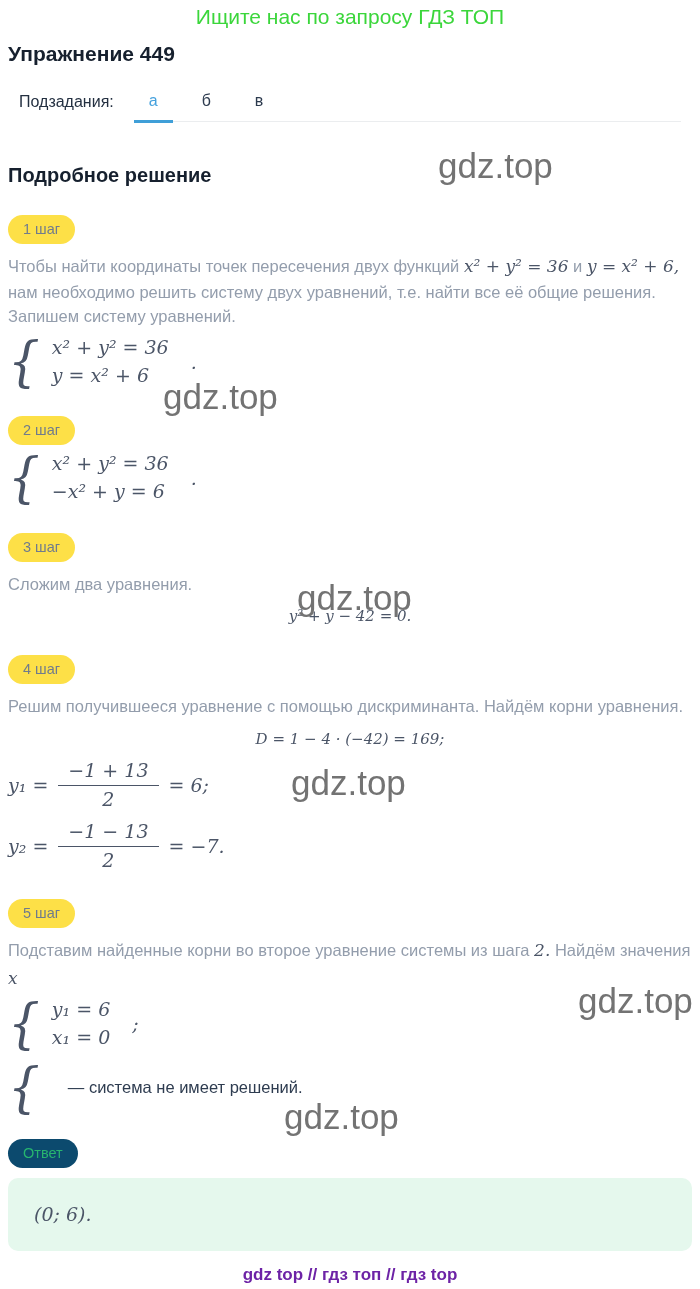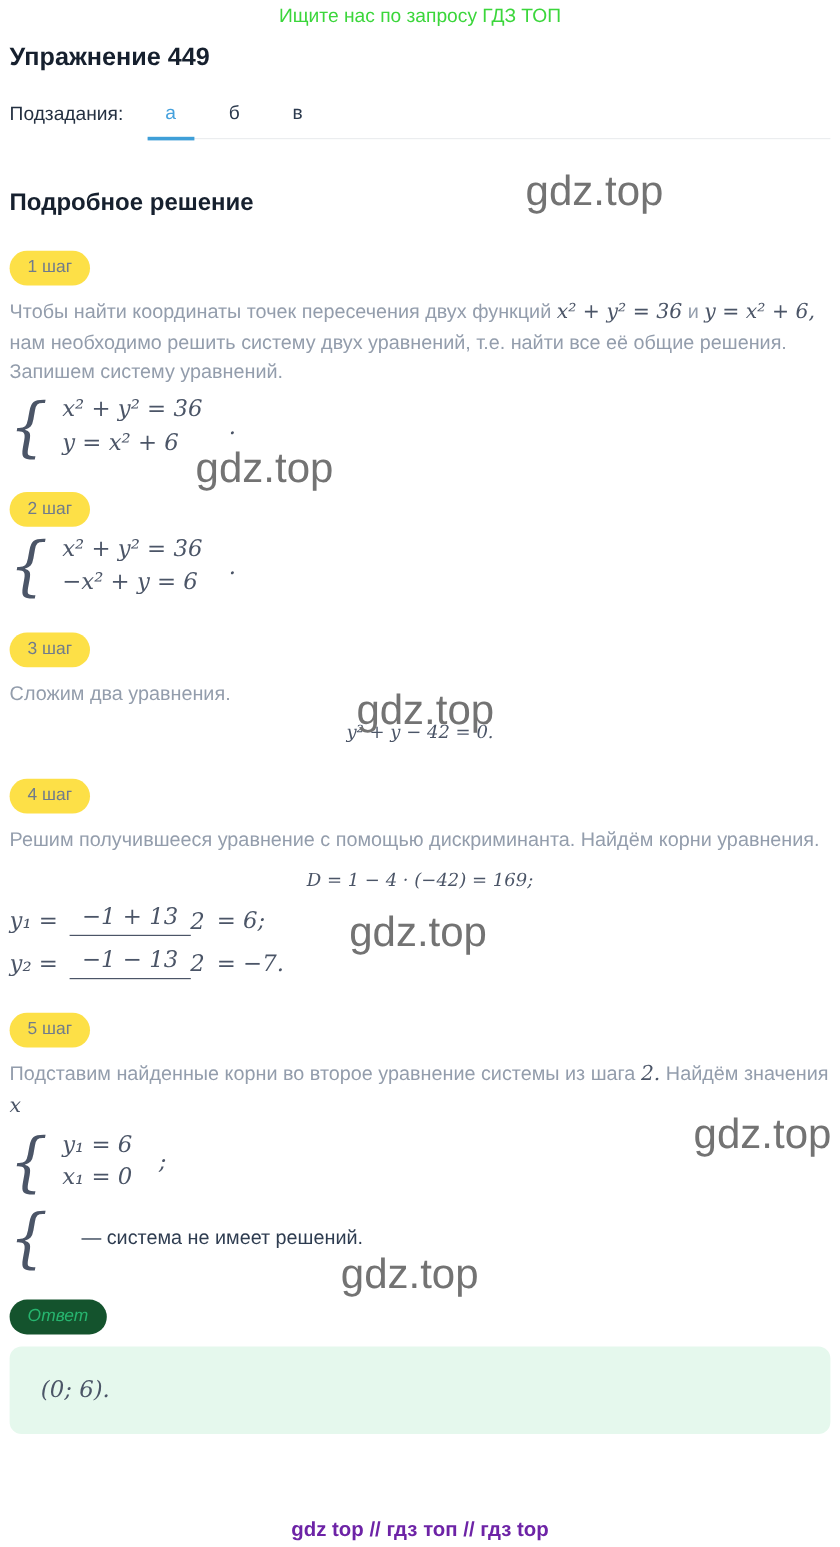--- a/index.html
+++ b/index.html
@@ -7,31 +7,31 @@
     position:relative;
     width:700px;height:1289px;
     overflow:hidden;
     background:#fff;
     font-family:"Liberation Sans",sans-serif;
     color:#1b2636;
   }
   .promo{
     padding-top:5px;
     text-align:center;
-    font-size:16px;font-weight:500;
+    font-size:21px;font-weight:500;
     color:#3bd63b;
   }
   .page-title{
     margin:13px 8px 0;
     font-size:21px;font-weight:700;
     color:#16202e;
   }
   .tabs-row{
     display:flex;align-items:flex-end;
-    margin:24px 8px 0;
+    margin:24px 19px 0;
   }
   .subtasks-label{
     font-size:16px;color:#243041;
     padding-bottom:11px;white-space:nowrap;
   }
   .tabs{
     flex:1;display:flex;gap:14px;
     margin-left:20px;
     border-bottom:1px solid #ebedef;
   }
@@ -101,39 +101,38 @@
   .sys-line{line-height:1.35;}
   .sys-punct{margin-left:10px;align-self:center;font-size:19px;}
   .eq-block{
     margin-top:10px;
     font-size:15px;line-height:1.4;text-align:center;
   }
   .frac-row{
     display:flex;align-items:center;gap:10px;
     margin-top:10px;font-size:19px;
   }
-  .frac{display:inline-flex;flex-direction:row;align-items:center;}
+  .frac{display:inline-flex;flex-direction:column;align-items:center;}
   .frac .top{padding:0 10px 3px;border-bottom:1.5px solid #4b5567;line-height:1.15;}
   .frac .bot{padding-top:3px;line-height:1.15;}
   .sys-note{
     margin-left:16px;
     font-family:"Liberation Sans",sans-serif;
     font-style:normal;
     font-size:16.5px;font-weight:500;
     color:#2e3c50;
   }
   .x-line{margin-top:2px;display:block;}
   .answer-sec{margin:26px 8px 0;position:relative;}
   .answer-badge{
     display:inline-block;
-    background:#14532d;color:#27b56f;
+    background:#0c4a6e;color:#27b56f;
     font-size:14.5px;
     padding:6px 15px 7px;
     border-radius:15px;
-    font-style:italic;
   }
   .answer-box{
     margin-top:10px;
     background:#e5f8ed;
     border-radius:10px;
     padding:25px 26px;
     font-size:19px;
   }
   .footer{
     position:absolute;left:0;bottom:4px;width:100%;

